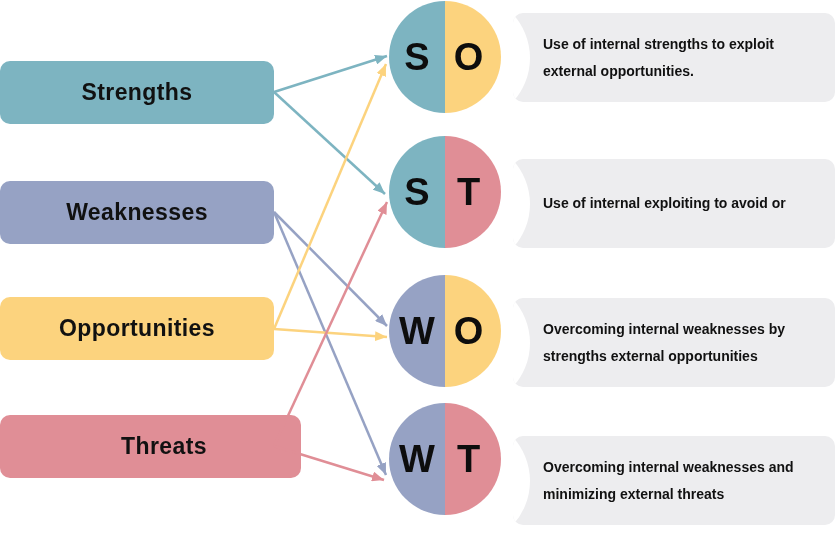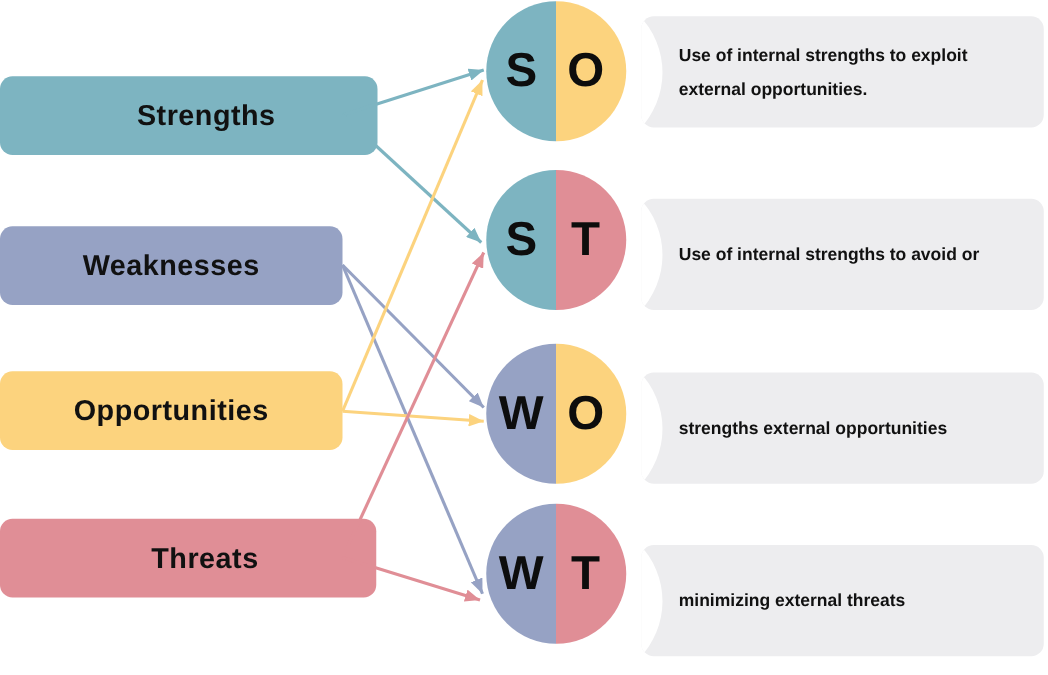--- a/index.html
+++ b/index.html
@@ -22,21 +22,21 @@
   
   .factor{
     position:absolute;
     left:0;
     width:274px;height:63px;
     border-radius:10px;
     display:flex;align-items:center;justify-content:center;
     font-size:23px;font-weight:bold;
     letter-spacing:.4px;
   }
-  .factor.strengths   {top:61px;  background:var(--strengths);padding-left:28px;}
+  .factor.strengths   {top:61px;  background:var(--strengths);}
   .factor.weaknesses  {top:181px; background:var(--weaknesses);}
   .factor.opportunities{top:297px;background:var(--opportunities);}
   .factor.threats     {top:415px; background:var(--threats);padding-left:27px;}
   
   svg.arrows{position:absolute;left:0;top:0;z-index:1;}
   .arrow{stroke-width:2.5;fill:none;}
   .c-s{stroke:var(--strengths);}  .mf-s{fill:var(--strengths);}
   .c-w{stroke:var(--weaknesses);} .mf-w{fill:var(--weaknesses);}
   .c-o{stroke:var(--opportunities);} .mf-o{fill:var(--opportunities);}
   .c-t{stroke:var(--threats);}    .mf-t{fill:var(--threats);}
@@ -151,22 +151,24 @@
   <div class="strategy-circle wt">
     <span class="half l">W</span>
     <span class="half r">T</span>
   </div>
 
   <div class="panel p0">
     <div class="line">Use of internal strengths to exploit</div>
     <div class="line">external opportunities.</div>
   </div>
   <div class="panel p1">
-    <div class="line">Use of internal strengths to avoid or</div>
+    <div class="line">Use of internal exploiting to avoid or</div>
   </div>
   <div class="panel p2">
+    <div class="line">Overcoming internal weaknesses by</div>
     <div class="line">strengths external opportunities</div>
   </div>
   <div class="panel p3">
+    <div class="line">Overcoming internal weaknesses and</div>
     <div class="line">minimizing external threats</div>
   </div>
 
 </div>
 
 </body></html>

